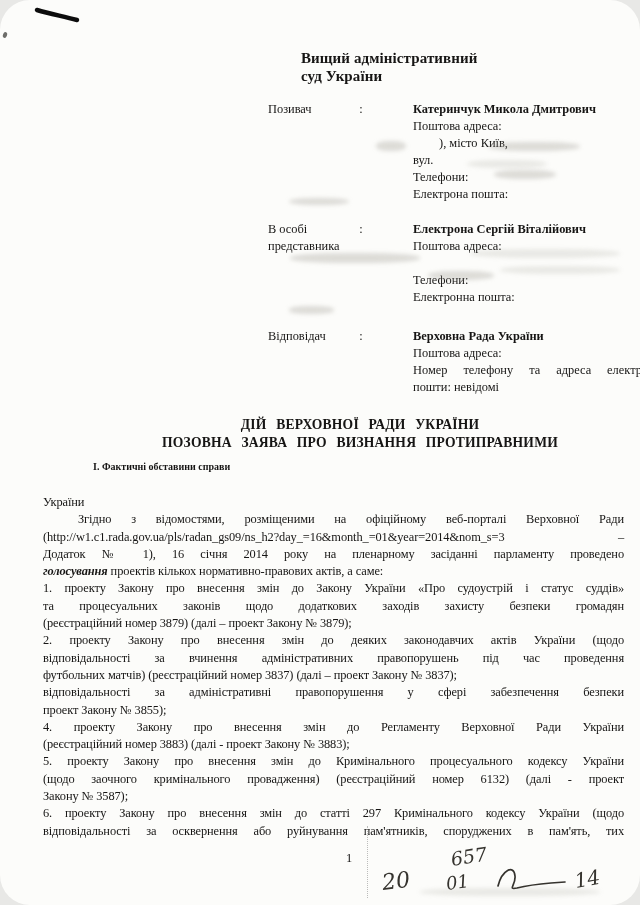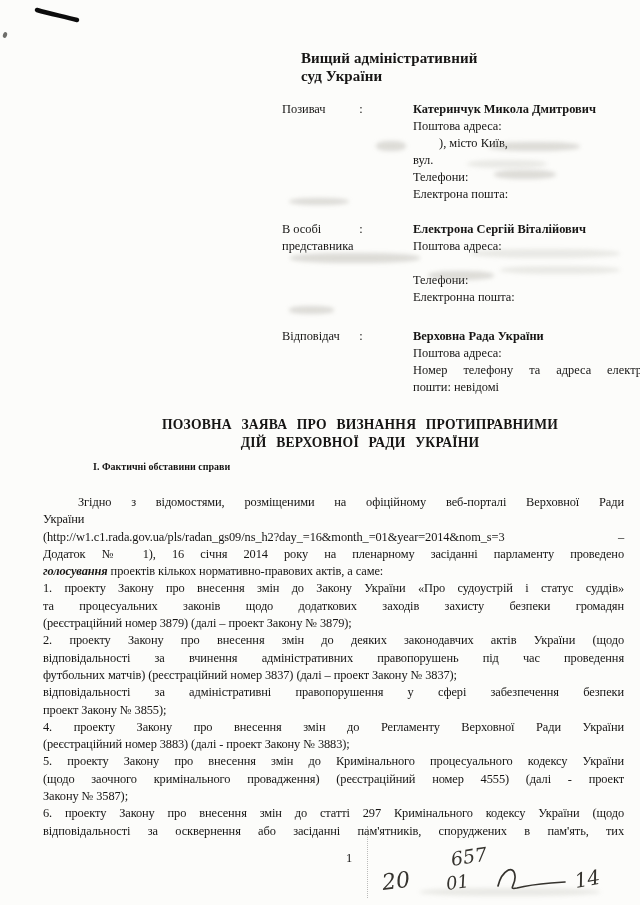--- a/index.html
+++ b/index.html
@@ -1,29 +1,29 @@
 <!DOCTYPE html>
 <html><head>
 <meta charset="utf-8">
 <style>
   html,body{margin:0;padding:0;background:#e8e8e6;}
   .page{
     position:relative; width:640px; height:905px; margin:0 auto;
     background:#fcfcfa; overflow:hidden;
-    font-family:"Liberation Serif", serif; color:#161514;
+    font-family:"Liberation Serif", serif; color:#161514;border-radius:30px;
   }
   
   .court-header{
     position:absolute; left:301px; top:50px; width:270px;
     font-weight:bold; font-size:15px; line-height:17.5px; letter-spacing:.1px;
   }
   
   .party-row{position:absolute; left:268px; width:362px; font-size:12.4px; line-height:17px;}
   .row0{top:101px;} .row1{top:221px;} .row2{top:328px;}
-  .p-label{position:absolute; left:0; top:0; width:95px;margin-left:14px;}
+  .p-label{position:absolute; left:0; top:0; width:95px;}
   .p-colon{position:absolute; left:87px; top:0; width:12px; text-align:center;}
   .p-value{position:absolute; left:117px; top:0; width:258px;margin-left:28px;}
   .p-name{font-weight:bold;}
   .p-line{min-height:17px;}
   .just{text-align:justify; text-align-last:justify;}
   
   .doc-title{
     position:absolute; left:95px; top:416px; width:530px; text-align:center;
     font-weight:bold; font-size:13.6px; line-height:17.5px; word-spacing:6px; letter-spacing:.2px;
   }
@@ -114,46 +114,46 @@
   <div class="smudge" style="left:494px; top:170px; width:62px; height:9px;"></div>
   <div class="smudge" style="left:289px; top:198px; width:60px; height:7px;"></div>
   <div class="smudge" style="left:290px; top:253px; width:130px; height:10px;"></div>
   <div class="smudge faint" style="left:470px; top:249px; width:150px; height:9px;"></div>
   <div class="smudge" style="left:428px; top:271px; width:66px; height:9px;"></div>
   <div class="smudge faint" style="left:500px; top:266px; width:120px; height:8px;"></div>
   <div class="smudge" style="left:289px; top:306px; width:45px; height:8px;"></div>
   <div class="smudge faint" style="left:420px; top:888px; width:180px; height:8px;"></div>
 
   <div class="doc-title">
+    <div>ДІЙ ВЕРХОВНОЇ РАДИ УКРАЇНИ</div>
     <div>ПОЗОВНА ЗАЯВА ПРО ВИЗНАННЯ ПРОТИПРАВНИМИ</div>
-    <div>ДІЙ ВЕРХОВНОЇ РАДИ УКРАЇНИ</div>
   </div>
   <div class="section-heading">І. Фактичні обставини справи</div>
 
   <div class="doc-body">
+      <div class="bline">України</div>
       <div class="bline ind just">Згідно з відомостями, розміщеними на офіційному веб-порталі Верховної Ради</div>
-      <div class="bline">України</div>
       <div class="bline just">(http://w1.c1.rada.gov.ua/pls/radan_gs09/ns_h2?day_=16&amp;month_=01&amp;year=2014&amp;nom_s=3 –</div>
       <div class="bline just">Додаток № 1), 16 січня 2014 року на пленарному засіданні парламенту проведено</div>
       <div class="bline"><span class="em">голосування</span> проектів кількох нормативно-правових актів, а саме:</div>
       <div class="bline just">1. проекту Закону про внесення змін до Закону України «Про судоустрій і статус суддів»</div>
       <div class="bline just">та процесуальних законів щодо додаткових заходів захисту безпеки громадян</div>
       <div class="bline">(реєстраційний номер 3879) (далі – проект Закону № 3879);</div>
       <div class="bline just">2. проекту Закону про внесення змін до деяких законодавчих актів України (щодо</div>
       <div class="bline just">відповідальності за вчинення адміністративних правопорушень під час проведення</div>
       <div class="bline">футбольних матчів) (реєстраційний номер 3837) (далі – проект Закону № 3837);</div>
       <div class="bline just">відповідальності за адміністративні правопорушення у сфері забезпечення безпеки</div>
       <div class="bline">проект Закону № 3855);</div>
       <div class="bline just">4. проекту Закону про внесення змін до Регламенту Верховної Ради України</div>
       <div class="bline">(реєстраційний номер 3883) (далі -  проект Закону № 3883);</div>
       <div class="bline just">5. проекту Закону про внесення змін до Кримінального процесуального кодексу України</div>
-      <div class="bline just">(щодо заочного кримінального провадження) (реєстраційний номер 4555) (далі -  проект</div>
+      <div class="bline just">(щодо заочного кримінального провадження) (реєстраційний номер 6132) (далі -  проект</div>
       <div class="bline">Закону № 3587);</div>
       <div class="bline just">6. проекту Закону про внесення змін до статті 297 Кримінального кодексу України (щодо</div>
-      <div class="bline just">відповідальності за осквернення або засіданні пам'ятників, споруджених в пам'ять, тих</div>
+      <div class="bline just">відповідальності за осквернення або руйнування пам'ятників, споруджених в пам'ять, тих</div>
     </div>
 
   <div class="page-number">1</div>
   <div class="fold-line"></div>
 
   <svg class="hand-svg" width="340" height="64">
     <text class="hand-text" x="103" y="52" font-size="22" transform="rotate(-7 103 52)">20</text>
     <text class="hand-text" x="172" y="28" font-size="19" transform="rotate(-9 172 28)">657</text>
     <text class="hand-text" x="167" y="52" font-size="18" transform="rotate(-8 167 52)">01</text>
     <path d="M218,48 c4,-16 16,-22 17,-10 c1,9 -8,14 2,12 c12,-3 22,-4 34,-5 l14,-1" stroke="#35332e" stroke-width="1.7" fill="none" stroke-linecap="round"></path>

